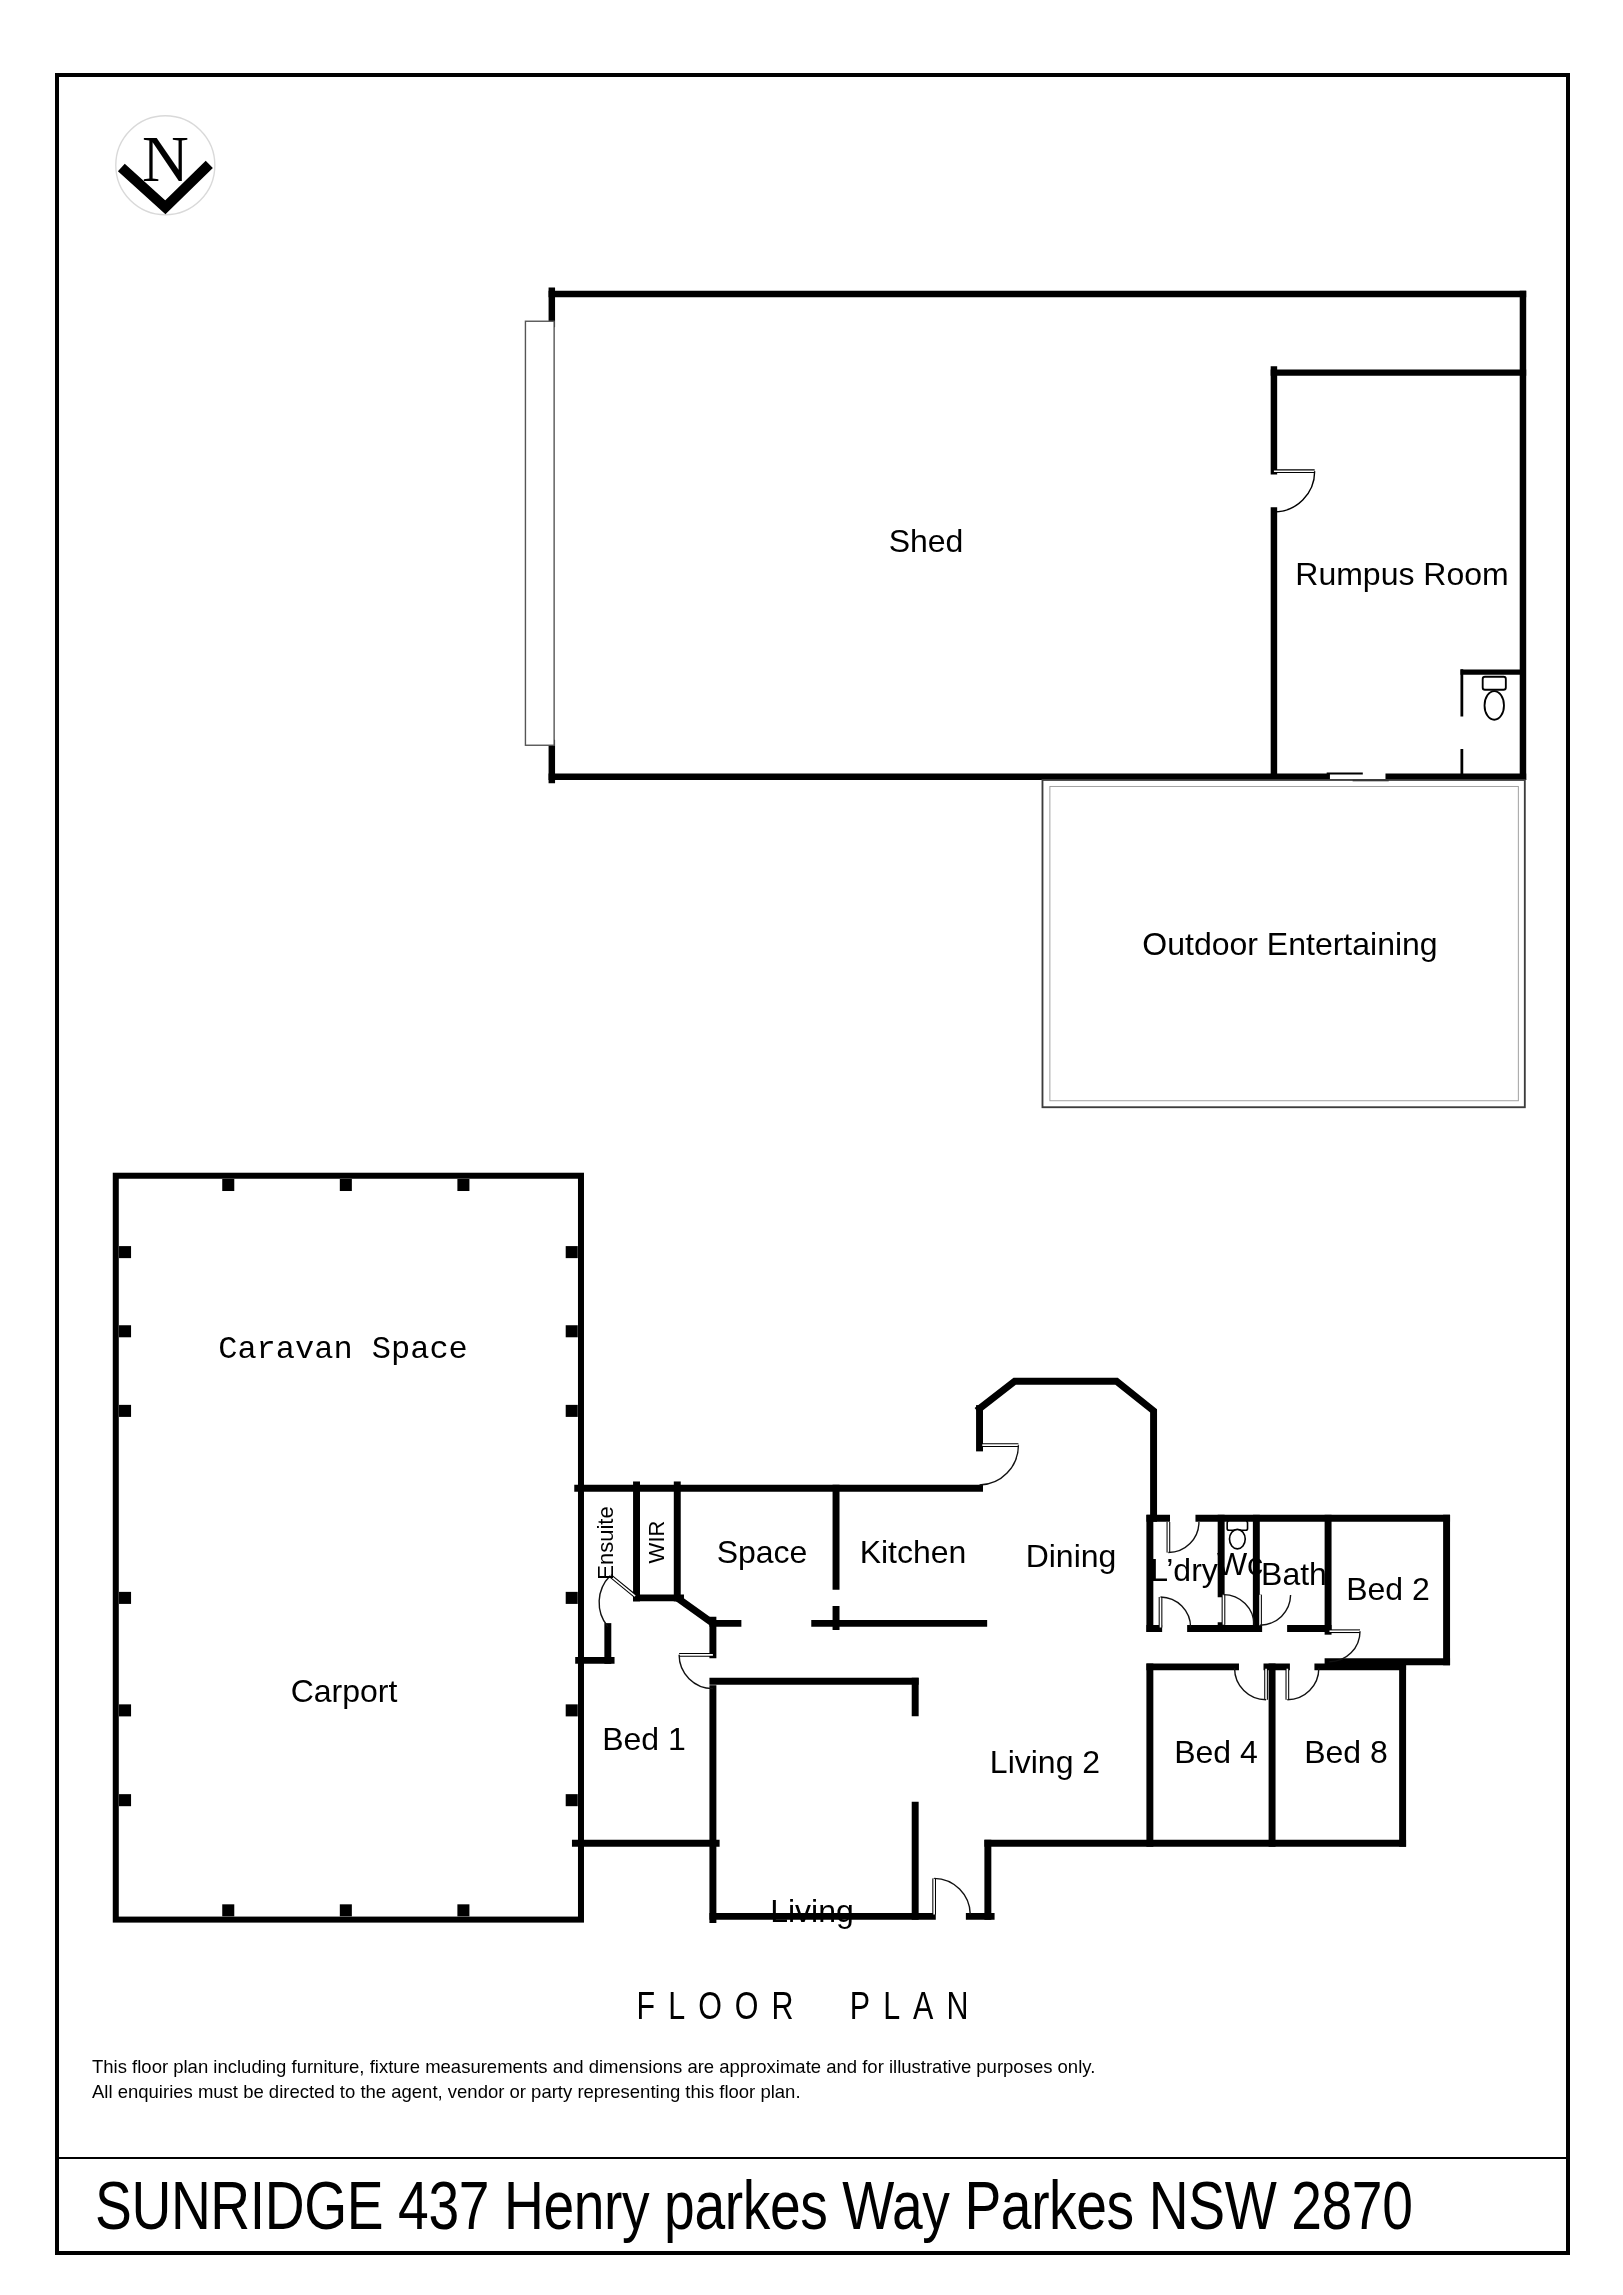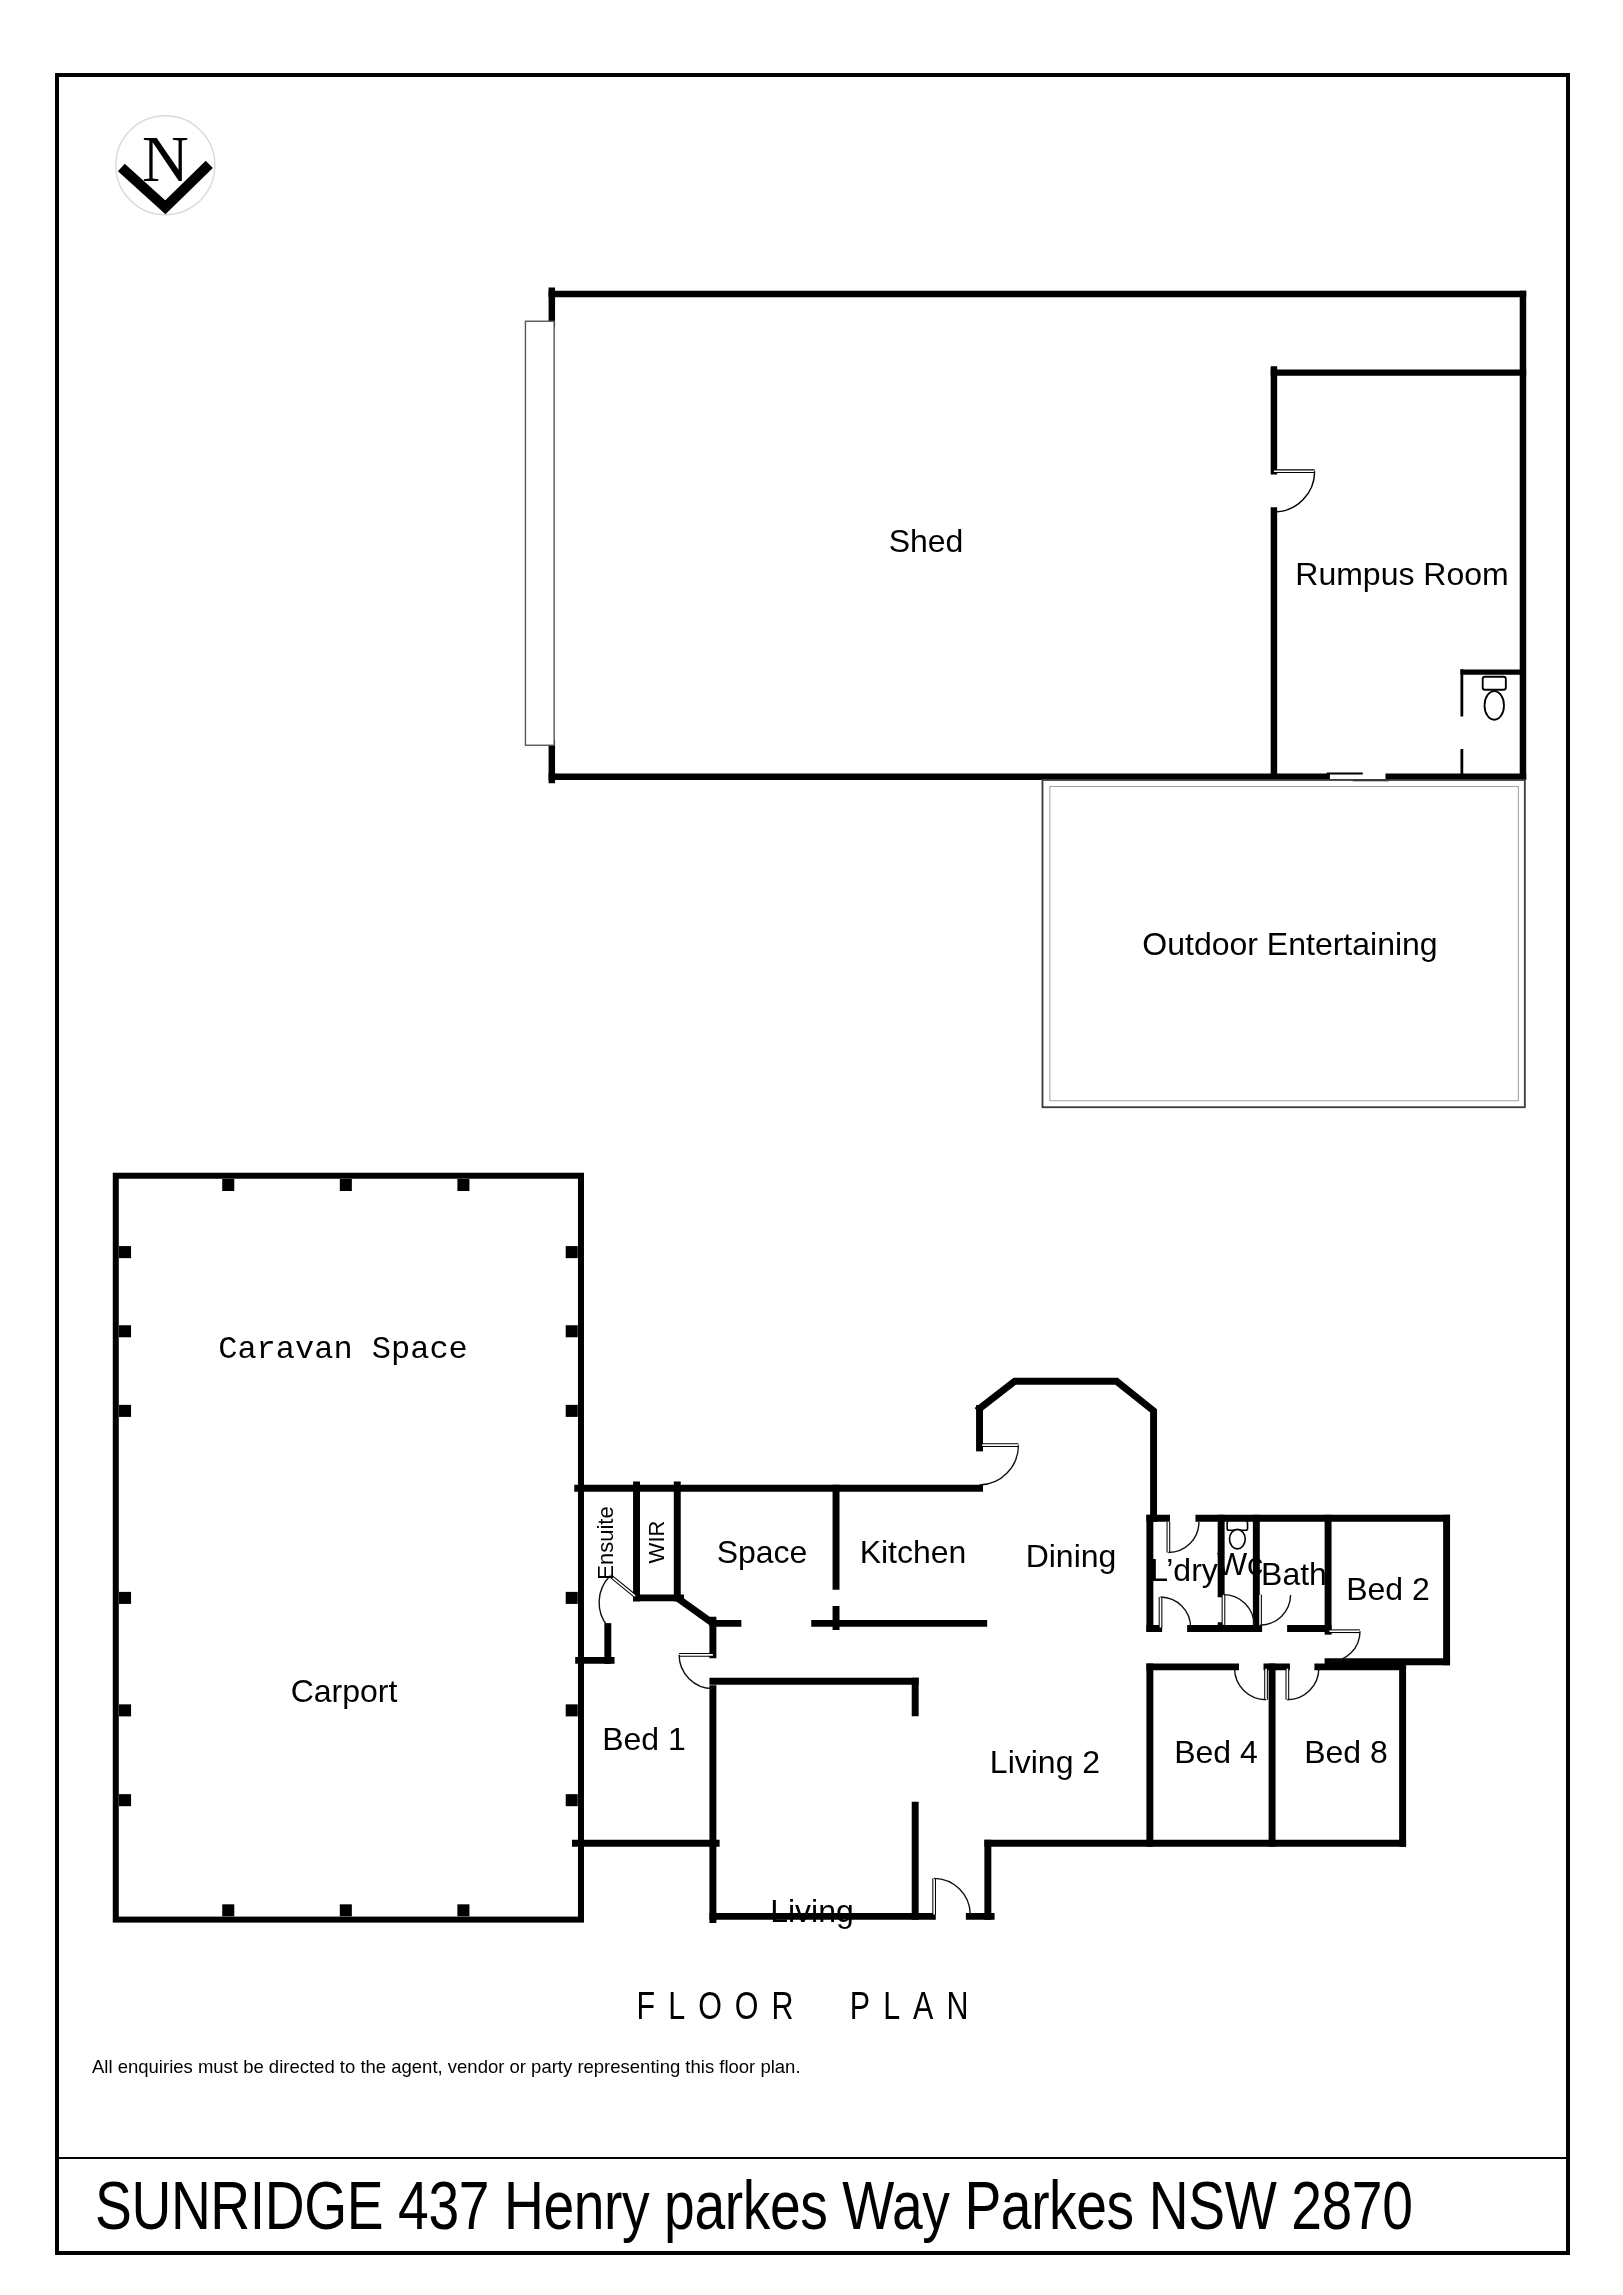--- a/index.html
+++ b/index.html
@@ -204,20 +204,21 @@
   <div class="lbl" style="left:1388px;top:1589px;">Bed 2</div>
   <div class="lbl" style="left:644px;top:1739px;">Bed 1</div>
   <div class="lbl" style="left:812px;top:1911px;">Living</div>
   <div class="lbl" style="left:1045px;top:1762px;">Living 2</div>
   <div class="lbl" style="left:1216px;top:1752px;">Bed 4</div>
   <div class="lbl" style="left:1346px;top:1752px;">Bed 8</div>
 
   <div class="title">FLOOR PLAN</div>
 
   <div class="disclaimer">
+    <div>This floor plan including furniture, fixture measurements and dimensions are approximate and for illustrative purposes only.</div>
     <div>All enquiries must be directed to the agent, vendor or party representing this floor plan.</div>
   </div>
 
   <div class="banner-divider"></div>
   <div class="address">SUNRIDGE 437 Henry parkes Way Parkes NSW 2870</div>
 
 </div>
 
 
 </body></html>

